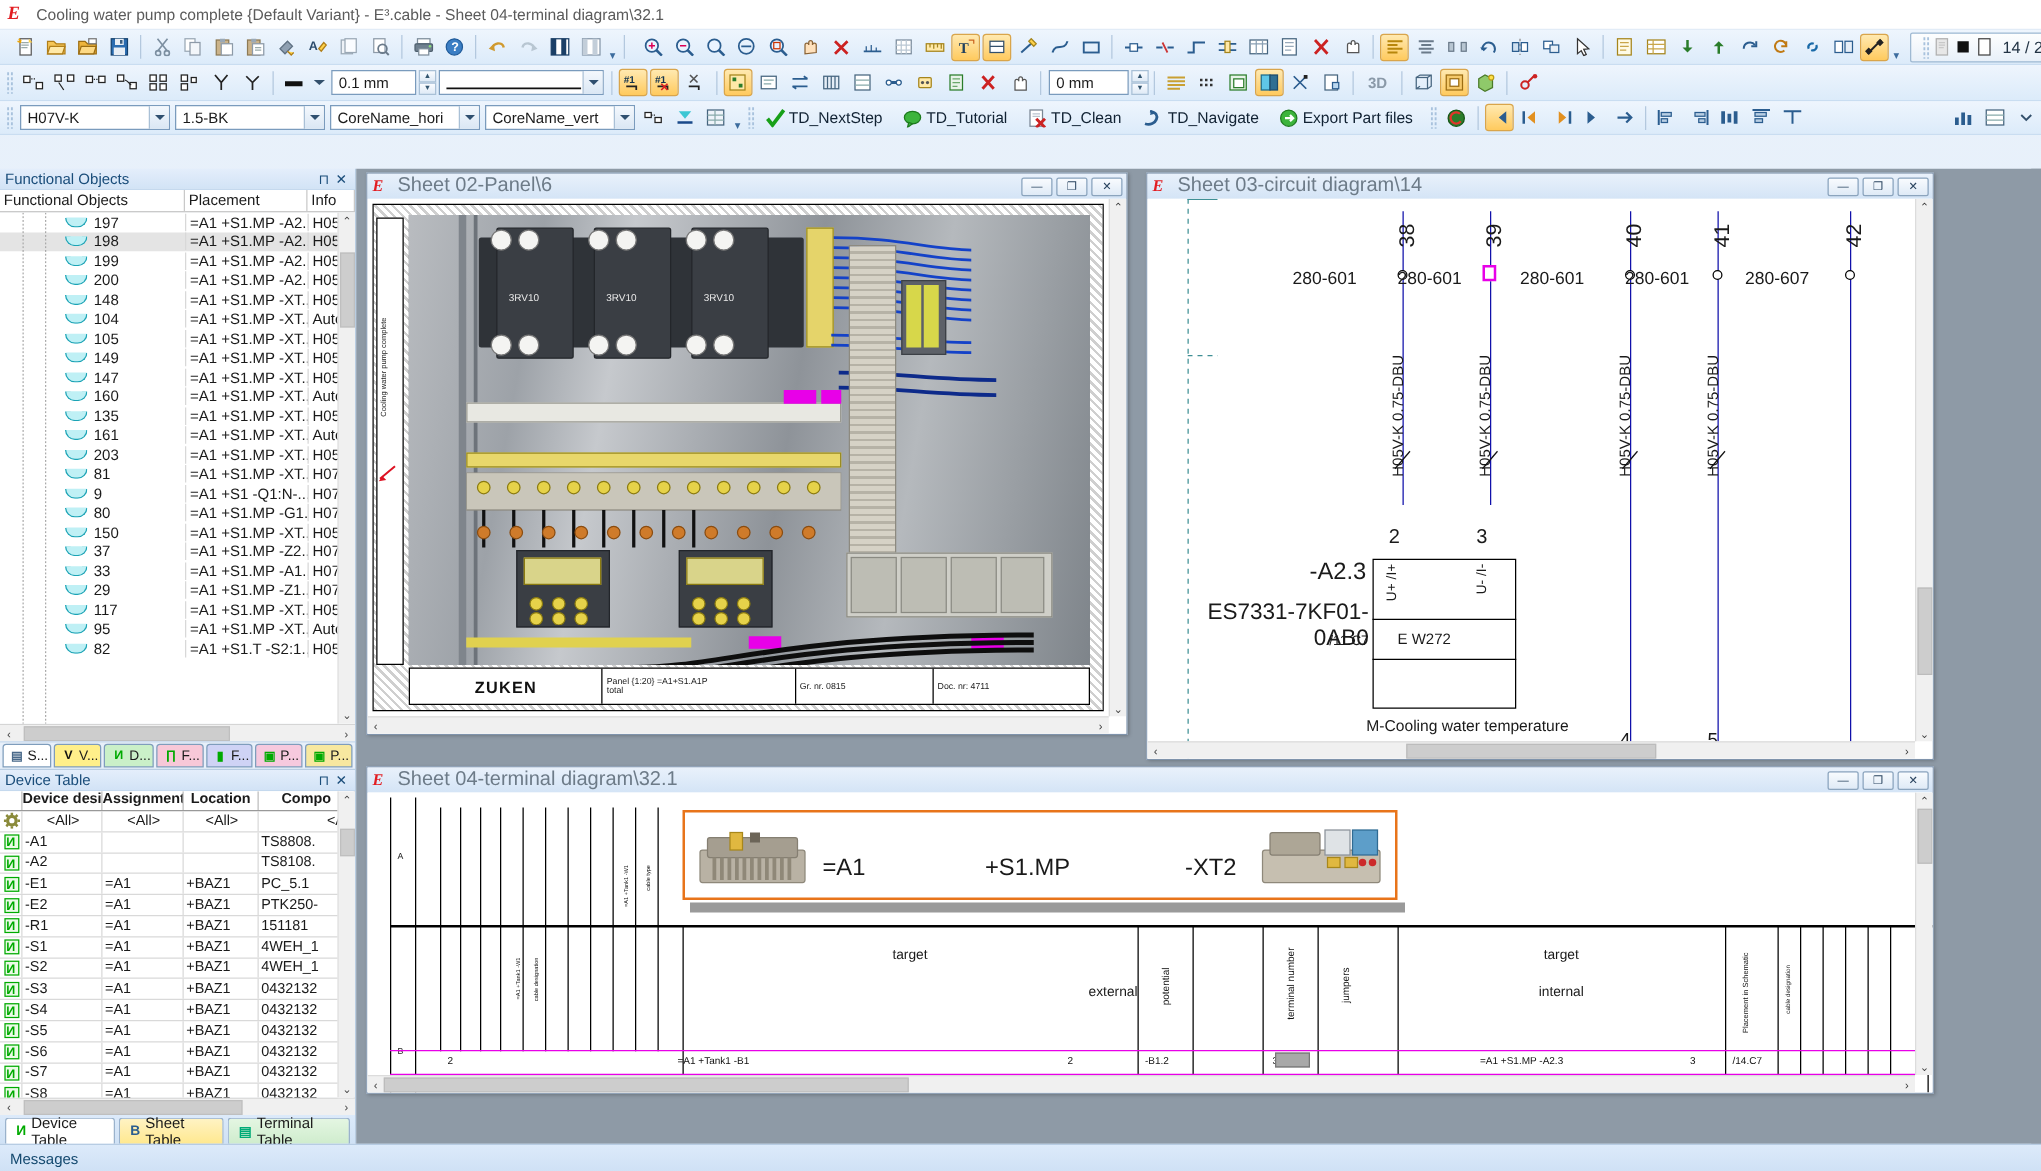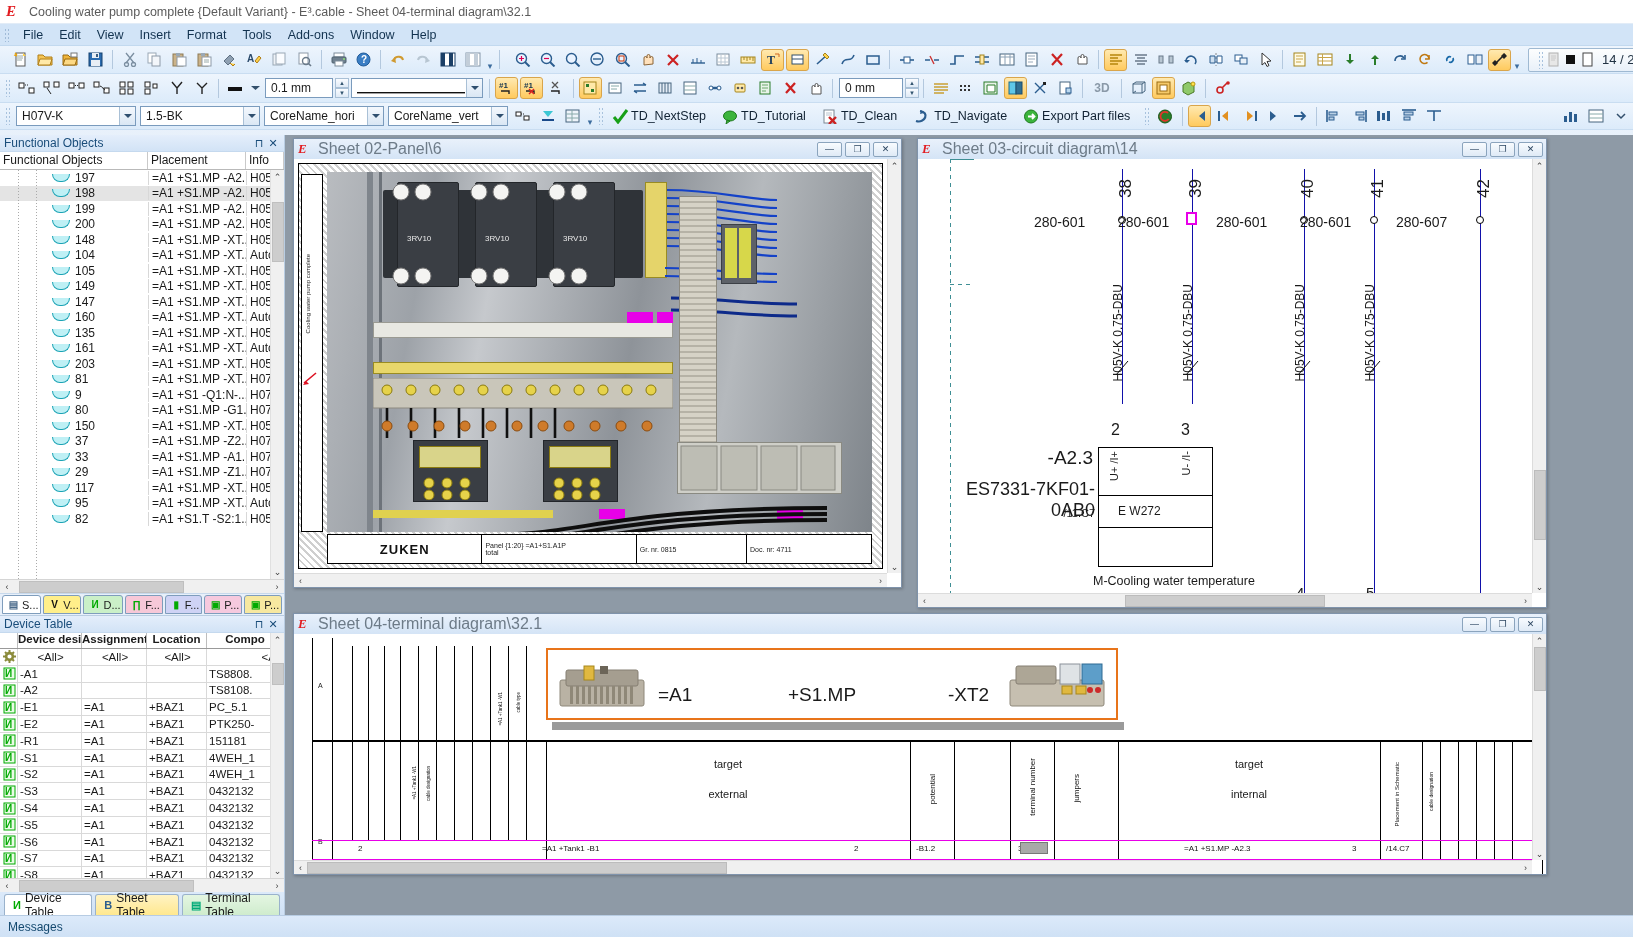--- a/index.html
+++ b/index.html
@@ -204,32 +204,20 @@
 </head>
 <body>
 
 <div class="app">
 
   <div class="titlebar">
     <span class="logo"><span class="e">E</span></span>
     <span class="titletext">Cooling water pump complete {Default Variant} - E³.cable - Sheet 04-terminal diagram\32.1</span>
   </div>
 
-  <div class="menubar">
-    <span class="grip"></span>
-    <span class="menuitem">File</span>
-    <span class="menuitem">Edit</span>
-    <span class="menuitem">View</span>
-    <span class="menuitem">Insert</span>
-    <span class="menuitem">Format</span>
-    <span class="menuitem">Tools</span>
-    <span class="menuitem">Add-ons</span>
-    <span class="menuitem">Window</span>
-    <span class="menuitem">Help</span>
-  </div>
 
   <div class="tb r1">
     <span class="grip2"></span>
     <span class="ti">
         <svg class="svgic" width="16" height="16">
           <rect x="3" y="1" width="9" height="13" fill="#fff" stroke="#5a5a5a"></rect>
           <path d="M4 4h6M4 6h6M4 8h5" stroke="#9aa" stroke-width="1"></path>
           <path d="M10 1l3 3h-3z" fill="#ffd24a"></path>
           <path d="M2 1l2 2M1 3l3 1" stroke="#f0a500" stroke-width="1.2"></path>
         </svg>
@@ -1880,21 +1868,21 @@
             <div class="tdv" style="left:824px;top:106px;height:120px;"></div>
             <div class="tdv" style="left:1086px;top:106px;height:120px;"></div>
             <div class="tdv" style="left:1128px;top:106px;height:120px;"></div>
             <div class="tdv" style="left:1146px;top:106px;height:120px;"></div>
             <div class="tdv" style="left:1164px;top:106px;height:120px;"></div>
             <div class="tdv" style="left:1182px;top:106px;height:120px;"></div>
             <div class="tdv" style="left:1200px;top:106px;height:120px;"></div>
             <div class="tdv" style="left:1218px;top:106px;height:120px;"></div>
 
             <div style="position:absolute;left:252px;top:124px;width:364px;text-align:center;font-size:11px;">target</div>
-            <div style="position:absolute;left:252px;top:154px;width:364px;text-align:center;font-size:11px;">external</div>
+            <div style="position:absolute;left:252px;top:154px;width:364px;text-align:right;font-size:11px;">external</div>
             <div class="tinyv" style="left:634px;top:140px;font-size:8px;">potential</div>
             <div class="tinyv" style="left:734px;top:124px;font-size:8px;">terminal number</div>
             <div class="tinyv" style="left:778px;top:140px;font-size:8px;">jumpers</div>
             <div style="position:absolute;left:824px;top:124px;width:262px;text-align:center;font-size:11px;">target</div>
             <div style="position:absolute;left:824px;top:154px;width:262px;text-align:center;font-size:11px;">internal</div>
             <div class="tinyv" style="left:1100px;top:128px;font-size:6px;line-height:1.1;">Placement in Schematic</div>
             <div class="tinyv" style="left:1134px;top:138px;font-size:5px;">cable designation</div>
             <div class="tinyv" style="left:118px;top:132px;font-size:4.5px;">=A1 +Tank1 -W1</div>
             <div class="tinyv" style="left:132px;top:132px;font-size:4.5px;">cable designation</div>
 

